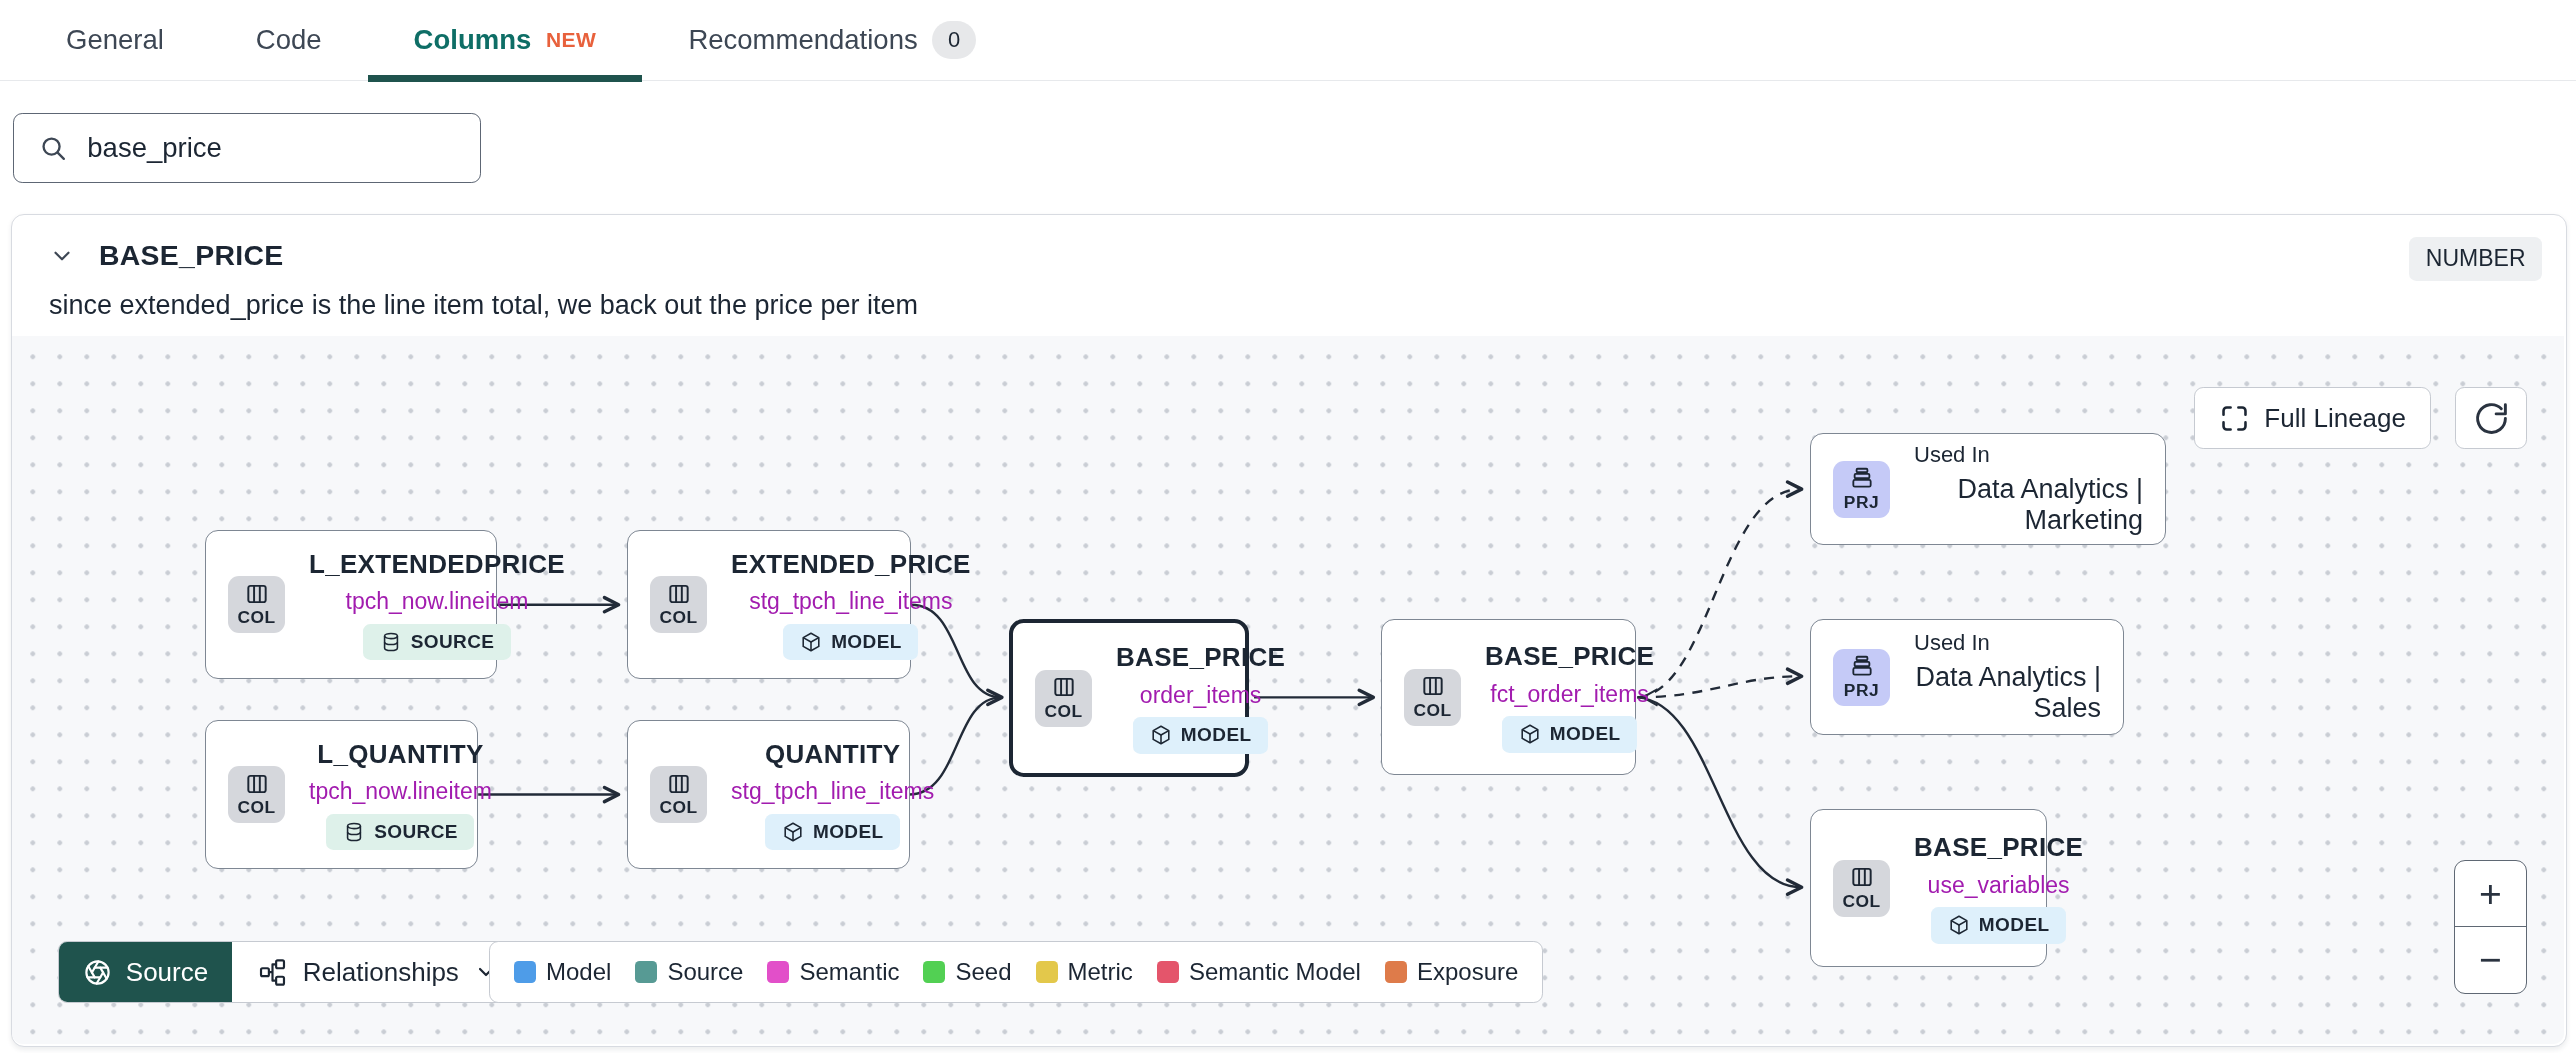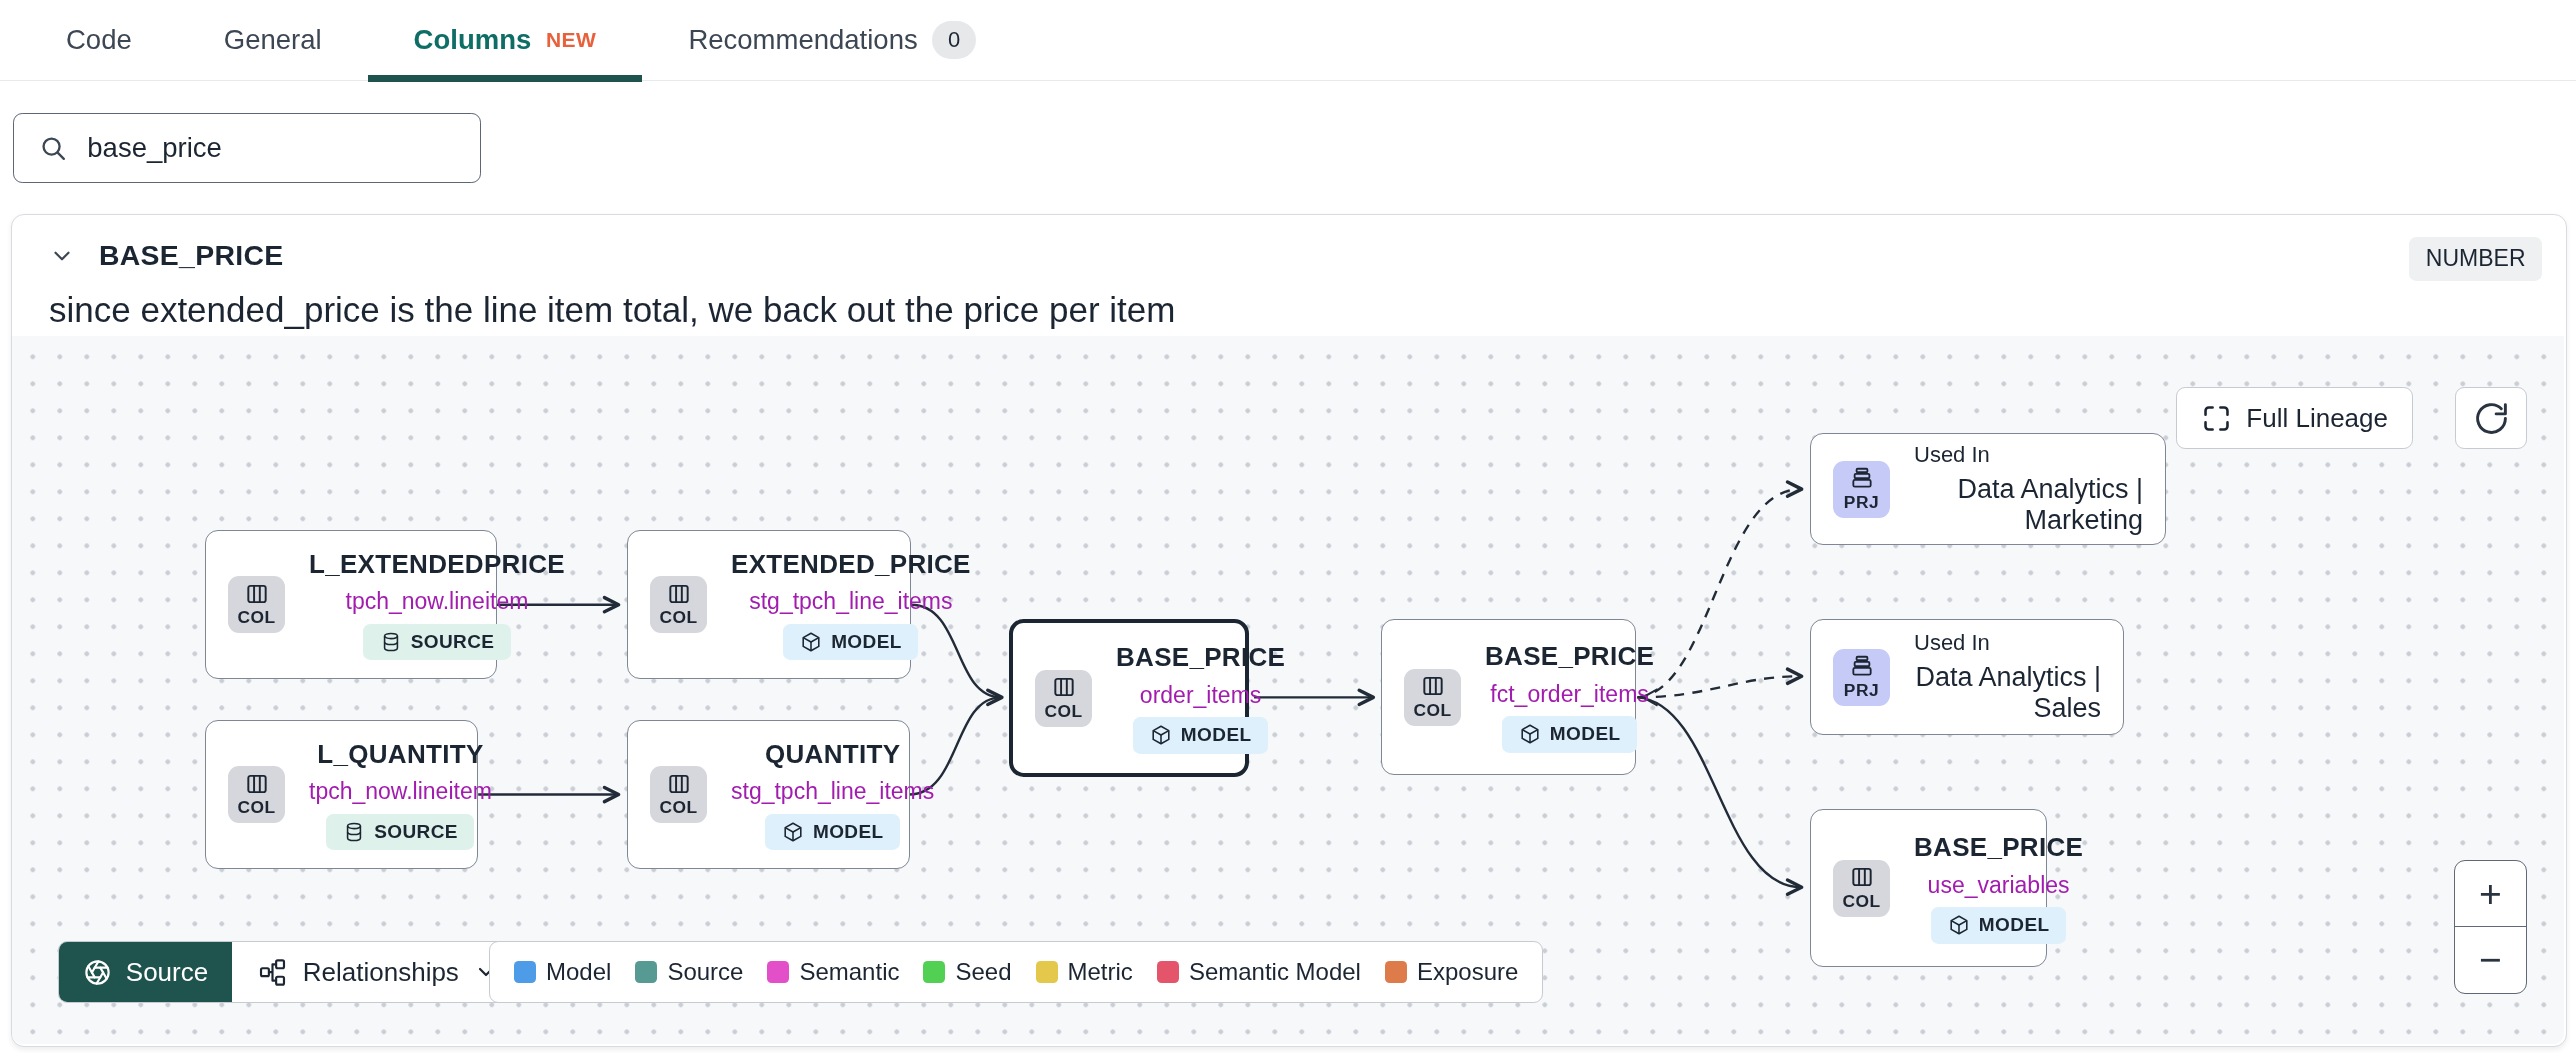--- a/index.html
+++ b/index.html
@@ -24,21 +24,21 @@
                      font-family:"Liberation Sans", sans-serif; background:transparent; }
   
   .panel { position:absolute; left:11px; top:214px; width:2556px; height:833px;
            border:1.8px solid #d8dbe1; border-radius:13px; background:#fff;
            box-shadow:0 2.8px 5.5px rgba(28,38,51,.08); }
   .panel-head { position:relative; height:119px; padding:24px 26px 0 37px; }
   .head-row { display:flex; align-items:center; gap:24px; }
   .panel-title { font-size:28.4px; font-weight:bold; letter-spacing:0.3px; }
   .type-badge { position:absolute; right:24px; top:22px; background:#eef0f2; border-radius:7.3px;
                 padding:8.3px 16.5px; font-size:23px; color:#1c2633; }
-  .panel-desc { margin-top:18.3px; font-size:35px; color:#1c2633; }
+  .panel-desc { margin-top:18.3px; font-size:27px; color:#1c2633; }
   
   .canvas { position:absolute; left:0; top:121px; width:2552px; height:708px;
             background-color:#f7f8fa; border-radius:0 0 11px 11px; overflow:hidden;
             background-image:radial-gradient(circle, #c9cdd4 2px, transparent 2.6px);
             background-size:27px 27px; background-position:7.3px 7.3px; }
   .edges { position:absolute; left:0; top:0; width:100%; height:100%; }
   
   .node { position:absolute; background:#fff; border:1.8px solid #7e8793; border-radius:13px;
           display:flex; align-items:center; gap:24px; padding:0 22px; cursor:pointer; }
   .node.selected { border:4.6px solid #1c2633; border-radius:14.7px; }
@@ -52,21 +52,21 @@
   .node-badge { display:flex; align-items:center; gap:9.2px; padding:7.3px 16.5px; border-radius:7.3px;
                 font-size:19px; font-weight:bold; letter-spacing:0.4px; }
   .badge-source { background:#def1ea; }
   .badge-model { background:#def0fb; }
   .usedin-body { flex:1; display:flex; flex-direction:column; align-items:flex-start; gap:6.4px; }
   .usedin-label { font-size:22px; }
   .usedin-name { font-size:27px;text-align:right; }
   
   .btn { background:#fff; border:1.8px solid #c6cad1; border-radius:9.2px; color:#1c2633;
          display:flex; align-items:center; justify-content:center; gap:14.7px; cursor:pointer; }
-  .btn-full { position:absolute; right:151px; top:51px; height:62px; padding:0 24px; font-size:26px; }
+  .btn-full { position:absolute; right:133px; top:51px; height:62px; padding:0 24px; font-size:26px; }
   .btn-refresh { position:absolute; right:37px; top:51px; width:72px; height:62px; }
   .zoomctrl { position:absolute; right:37px; top:524px; width:73px; background:#fff;
               border:1.8px solid #5f6874; border-radius:11px; overflow:hidden; }
   .zoomcell { height:66px; display:flex; align-items:center; justify-content:center;
               font-size:39px; color:#2a3340; cursor:pointer; }
   .zoomcell:first-child { border-bottom:1.8px solid #5f6874; }
   .lens-group { position:absolute; left:46px; top:605px; height:62px; display:flex;
                 border:1.8px solid #c6cad1; border-radius:9.2px; overflow:hidden; background:#fff; }
   .lenses-btn { background:#1f534d; color:#fff; display:flex; align-items:center; gap:13.8px;
                 padding:0 24px; font-size:26px; cursor:pointer; }
@@ -77,24 +77,24 @@
   .legend-swatch { width:22px; height:22px; border-radius:4.6px; background:#999; }
   .icon { display:inline-flex; align-items:center; justify-content:center; }
 </style>
 </head>
 <body>
 
 <div class="page">
 
   <div class="tabbar">
     <div class="tab">
+      <span>General</span>
+    </div>
+    <div class="tab">
       <span>Code</span>
-    </div>
-    <div class="tab">
-      <span>General</span>
     </div>
     <div class="tab active">
       <span>Columns</span>
       <span class="tab-tag">NEW</span>
     </div>
     <div class="tab">
       <span>Recommendations</span>
       <span class="tab-count">0</span>
     </div>
   </div>

